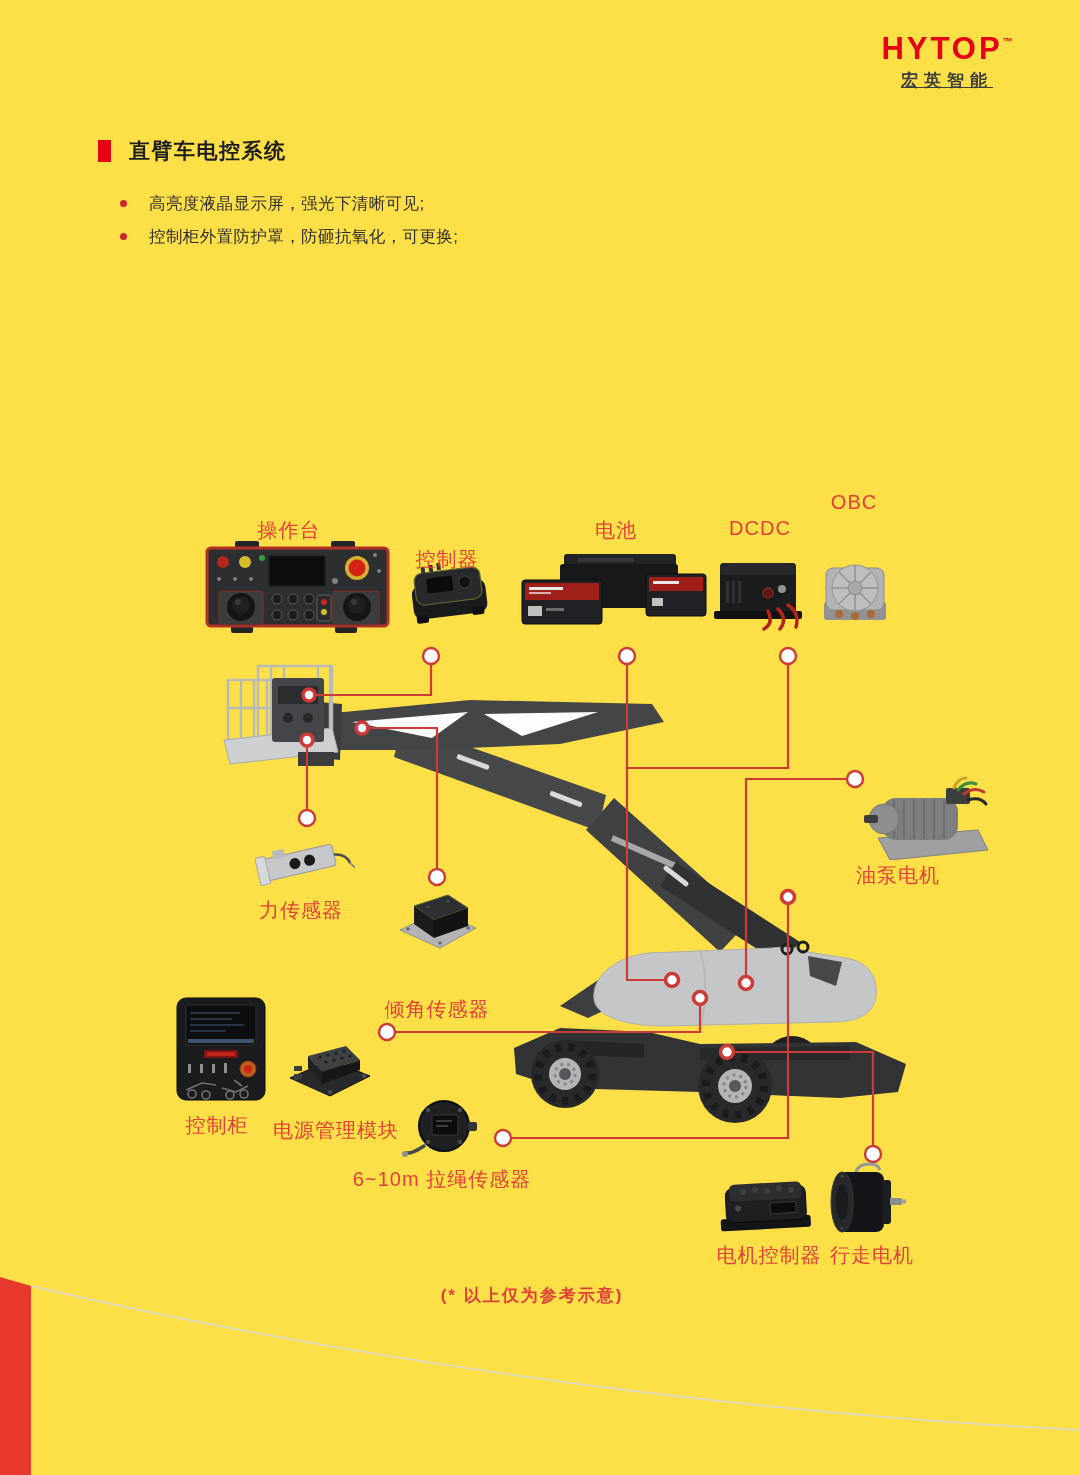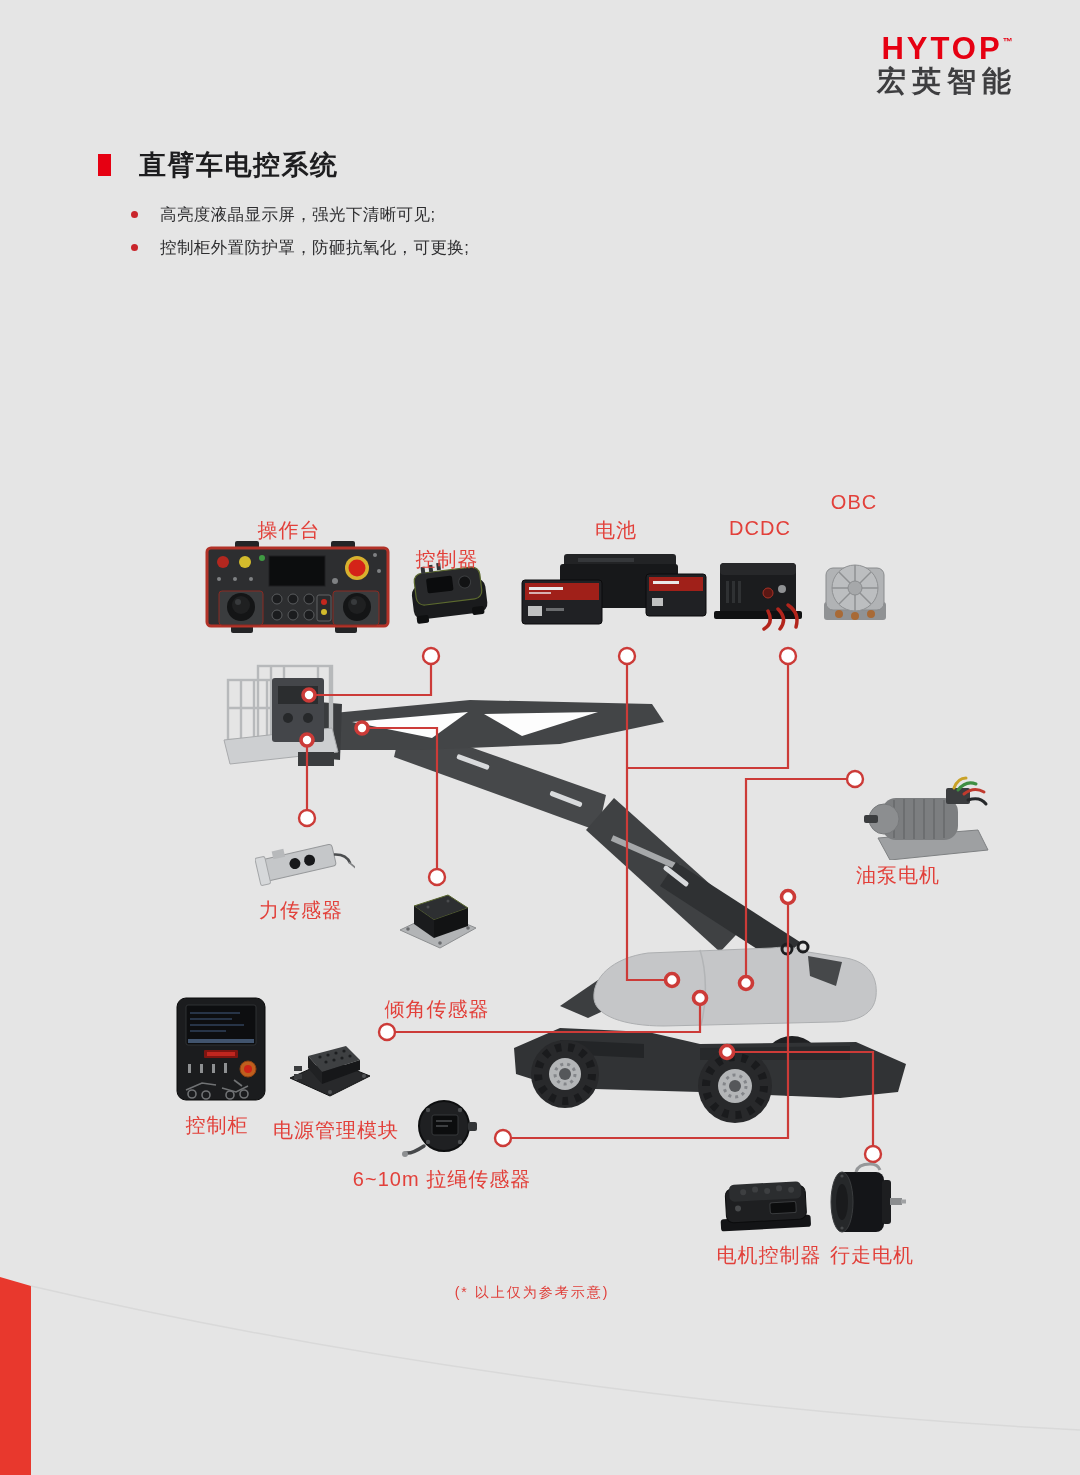--- a/index.html
+++ b/index.html
@@ -1,42 +1,42 @@
 <!DOCTYPE html>
 <html><head>
 <meta charset="utf-8">
 <style>
   html,body{margin:0;padding:0;background:#ffffff;}
-  #page{position:relative;width:1080px;height:1475px;background:#e5e5e5;overflow:hidden;
+  #page{position:relative;width:1080px;height:1475px;background:#fde047;overflow:hidden;
         font-family:"Liberation Sans","DejaVu Sans",sans-serif;}
   .abs{position:absolute;}
 
   
   .logo{top:32px;left:852px;width:190px;text-align:center;}
   .logo-brand{font-size:31px;font-weight:800;color:#e60012;letter-spacing:3px;line-height:34px;}
   .logo-tm{font-size:10px;font-weight:700;color:#e60012;vertical-align:14px;letter-spacing:0;}
-  .logo-sub{font-size:29px;font-weight:800;color:#3e3e40;letter-spacing:6px;line-height:30px;}
+  .logo-sub{font-size:17px;font-weight:800;color:#3e3e40;letter-spacing:6px;line-height:30px;text-decoration:underline;}
 
   
   .title-row{top:130px;left:98px;display:flex;align-items:center;gap:11px;}
   .title-marker{width:13px;height:22px;background:#e60012;}
-  .page-title{margin:17px;font-size:27px;font-weight:700;color:#1d1d1f;letter-spacing:1.5px;}
+  .page-title{margin:7px;font-size:21px;font-weight:700;color:#1d1d1f;letter-spacing:1.5px;}
 
   
-  .bullets{top:186px;left:114px;list-style:none;margin:12px;padding:0;width:640px;}
+  .bullets{top:186px;left:114px;list-style:none;margin:1px;padding:0;width:640px;}
   .bullets li{position:relative;padding-left:34px;font-size:16.5px;color:#2d2d2f;
               line-height:32.6px;letter-spacing:0.4px;white-space:nowrap;}
   .bullets .dot{position:absolute;left:5px;top:13px;width:7px;height:7px;border-radius:50%;background:#c9252b;}
 
   
   .dlabel{position:absolute;transform:translateX(-50%);font-size:20px;font-weight:400;
           color:#e2403a;white-space:nowrap;letter-spacing:1px;}
 
   .note{position:absolute;left:532px;top:1284px;transform:translateX(-50%);
-        color:#e03e39;font-size:14px;font-weight:400;letter-spacing:2px;white-space:nowrap;}
+        color:#e03e39;font-size:17px;font-weight:700;letter-spacing:2px;white-space:nowrap;}
 
   svg{display:block;}
   #art{top:0;left:0;pointer-events:none;}
 </style>
 </head>
 <body>
 
 <div id="page">
 
   <svg id="art" class="abs" width="1080" height="1475" viewBox="0 0 1080 1475">

